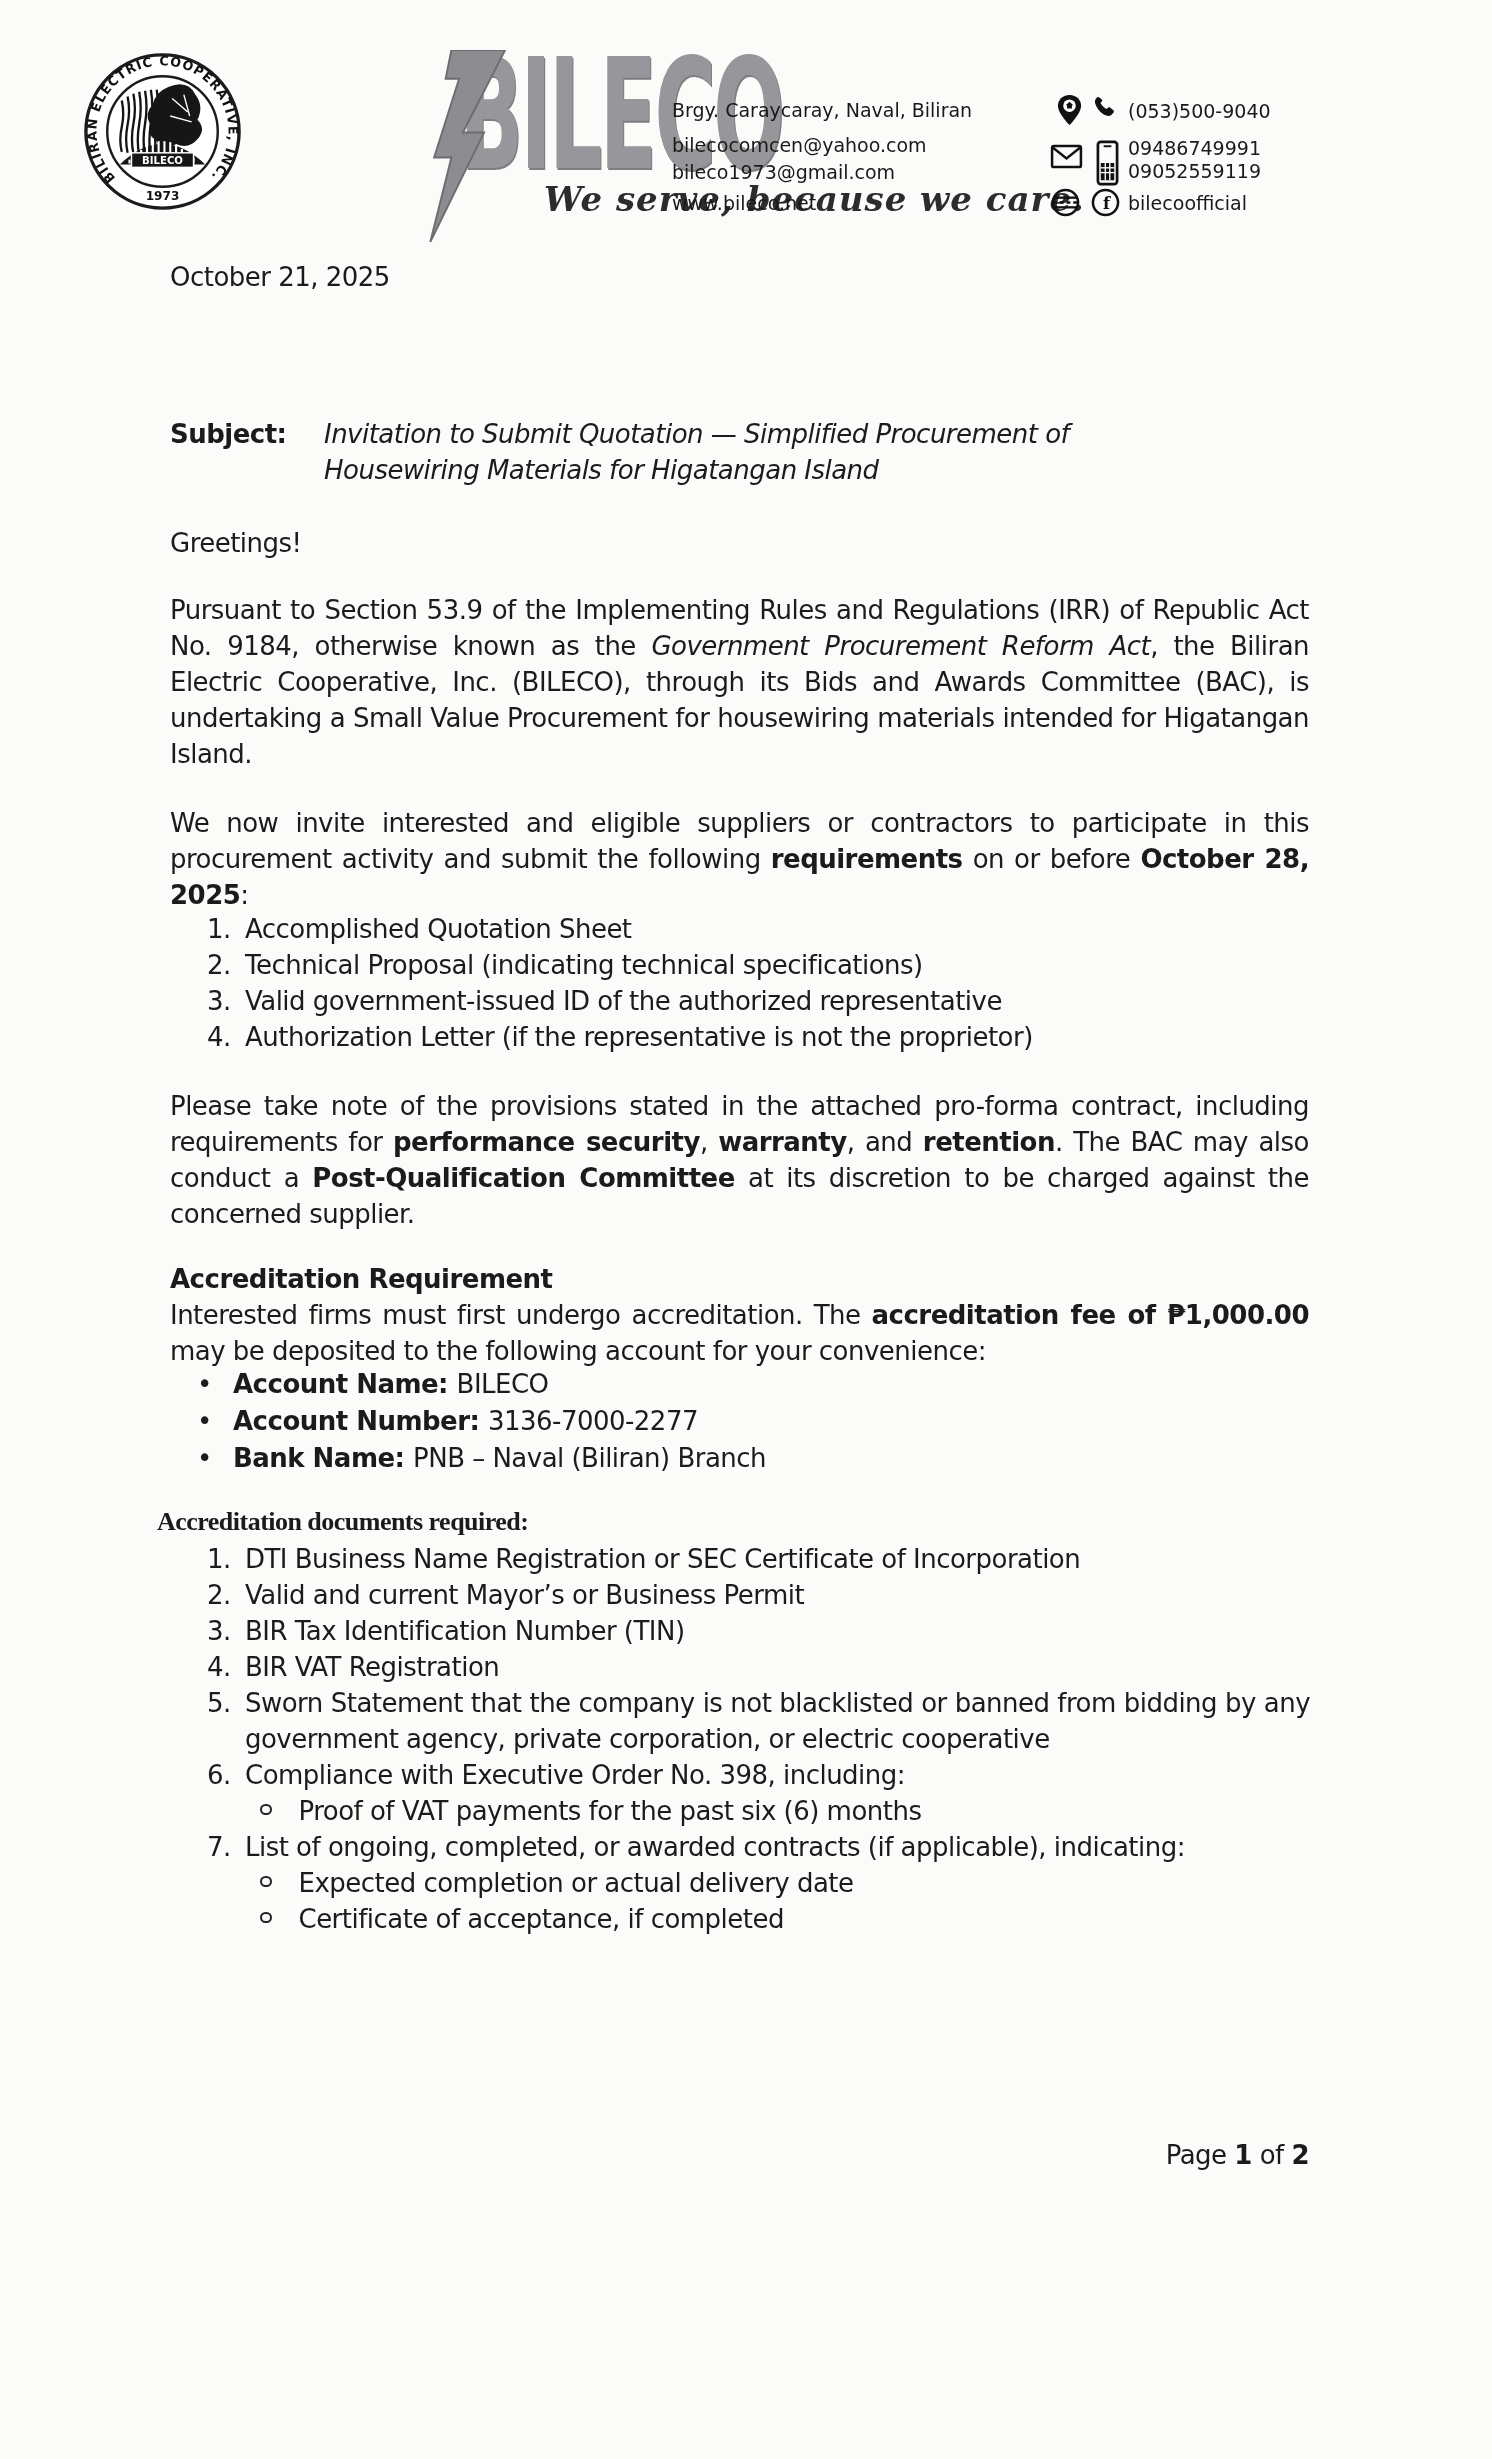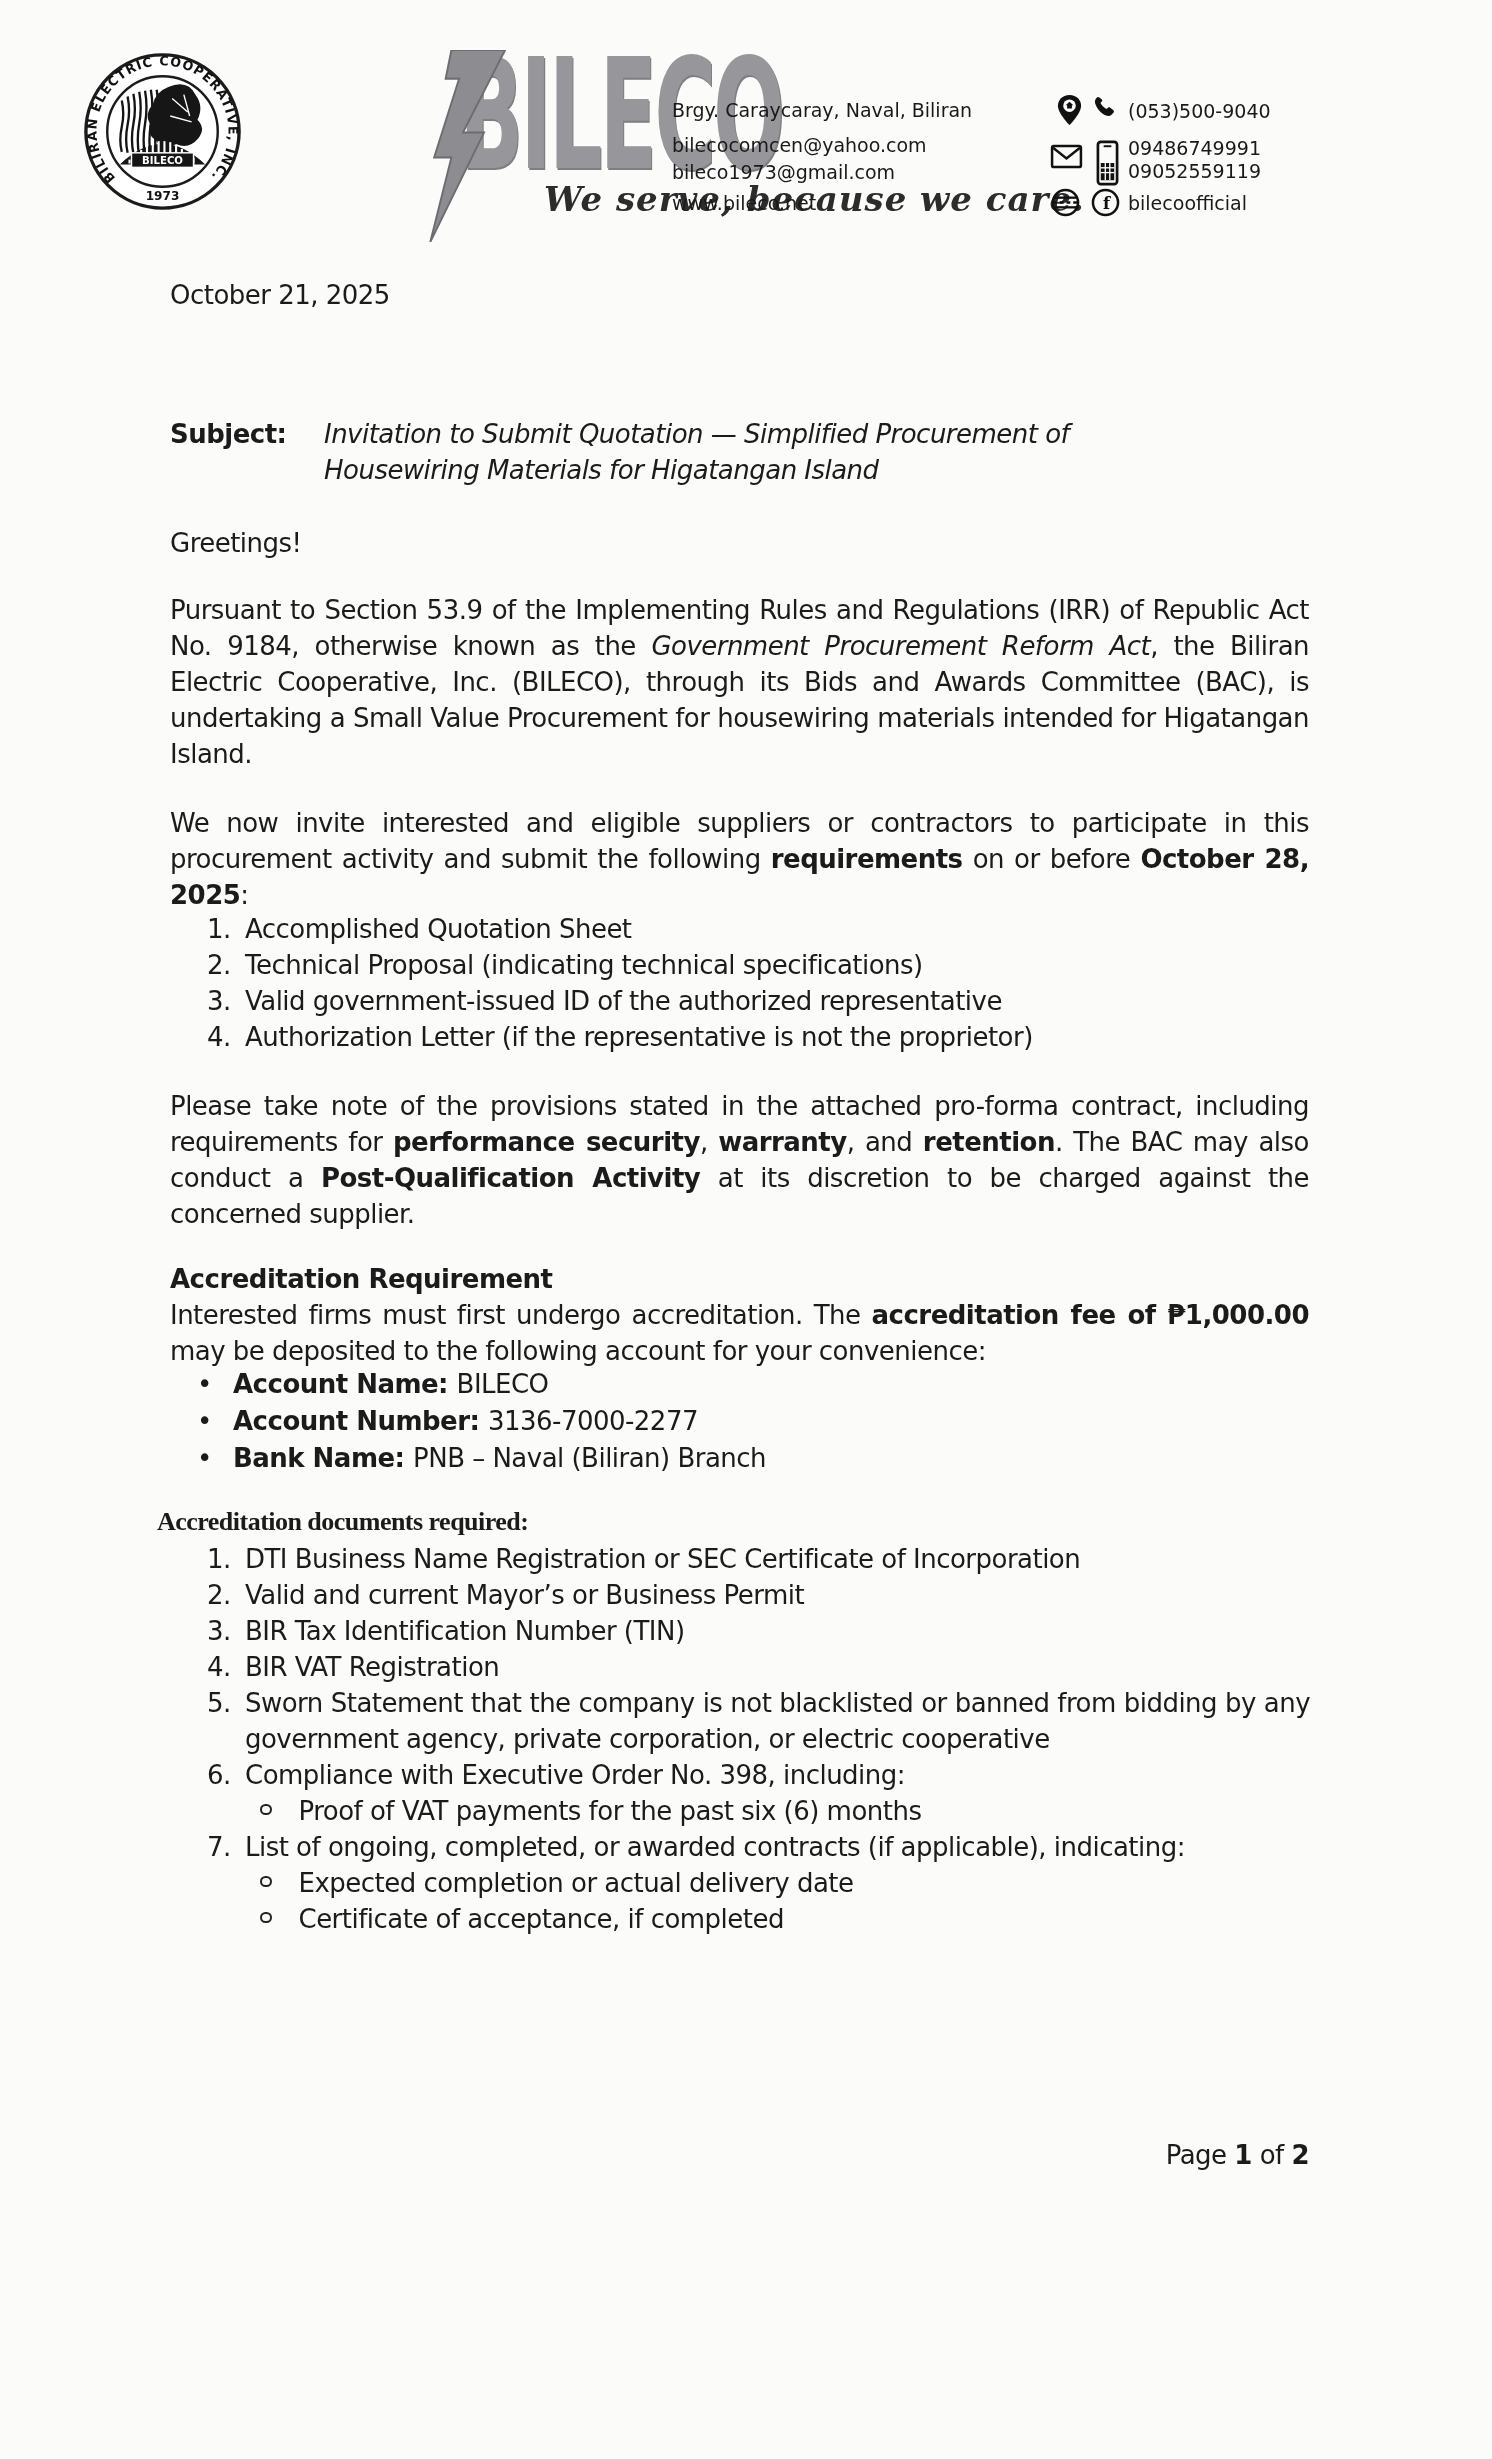--- a/index.html
+++ b/index.html
@@ -167,21 +167,21 @@
       <circle cx="15" cy="15" r="13" fill="none" stroke="#111" stroke-width="2.6"></circle>
       <text x="16" y="22" text-anchor="middle" font-size="17" font-weight="bold" font-family="DejaVu Serif,serif" fill="#111">f</text>
     </svg>
   </div>
 
   <div class="abs contact-text" style="left:1128px; top:100px;">(053)500-9040</div>
   <div class="abs contact-text" style="left:1128px; top:137px;">09486749991</div>
   <div class="abs contact-text" style="left:1128px; top:160px;">09052559119</div>
   <div class="abs contact-text" style="left:1128px; top:192px;">bilecoofficial</div>
 
-  <div class="abs body-text col" style="top:277px;">October 21, 2025</div>
+  <div class="abs body-text col" style="top:259px;">October 21, 2025</div>
 
 
   <div class="abs body-text" style="left:170px; top:416px; font-weight:bold;">Subject:</div>
   <div class="abs body-text subject-text" style="left:324px; top:416px; width:990px;">
     <div>Invitation to Submit Quotation — Simplified Procurement of</div>
     <div>Housewiring Materials for Higatangan Island</div>
   </div>
 
   <div class="abs body-text col" style="top:525px;">Greetings!</div>
 
@@ -206,21 +206,21 @@
       <span class="num">3.</span>
       <span class="li-text">Valid government-issued ID of the authorized representative</span>
     </div>
     <div class="li">
       <span class="num">4.</span>
       <span class="li-text">Authorization Letter (if the representative is not the proprietor)</span>
     </div>
   </div>
 
   <div class="abs body-text col just" style="top:1088px;">
-    <span>Please take note of the provisions stated in the attached pro-forma contract, including requirements for </span><b>performance security</b><span>, </span><b>warranty</b><span>, and </span><b>retention</b><span>. The BAC may also conduct a </span><b>Post-Qualification Activity</b><span> at its discretion to be charged against the concerned supplier.</span>
+    <span>Please take note of the provisions stated in the attached pro-forma contract, including requirements for </span><b>performance security</b><span>, </span><b>warranty</b><span>, and </span><b>retention</b><span>. The BAC may also conduct a </span><b>Post-Qualification Committee</b><span> at its discretion to be charged against the concerned supplier.</span>
   </div>
 
   <div class="abs body-text col" style="top:1261px; font-weight:bold;">Accreditation Requirement</div>
 
   <div class="abs body-text col just" style="top:1297px;">
     <span>Interested firms must first undergo accreditation. The </span><b>accreditation fee of ₱1,000.00</b><span> may be deposited to the following account for your convenience:</span>
   </div>
 
   <div class="abs body-text" style="left:197px; top:1366px; width:1112px;">
     <div class="acct-row">

